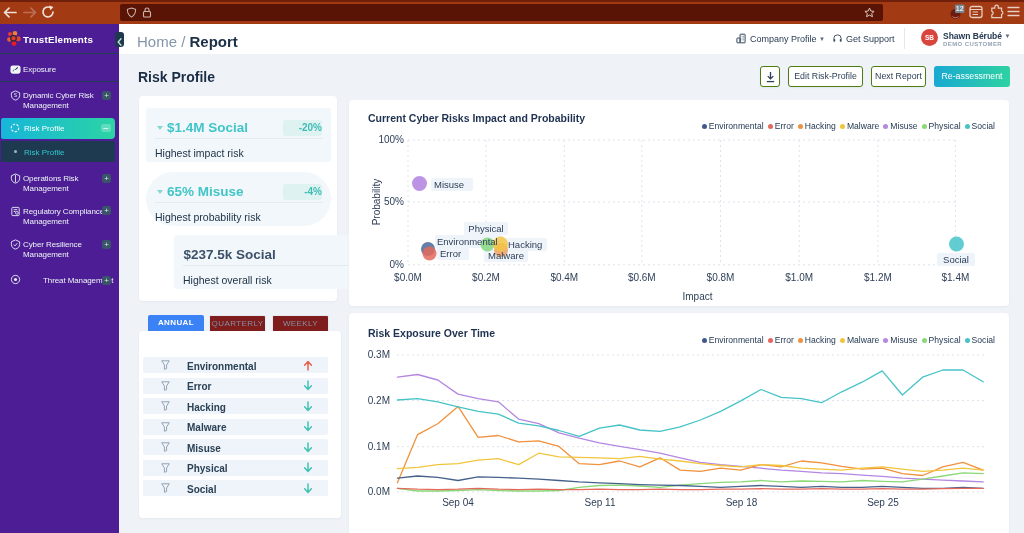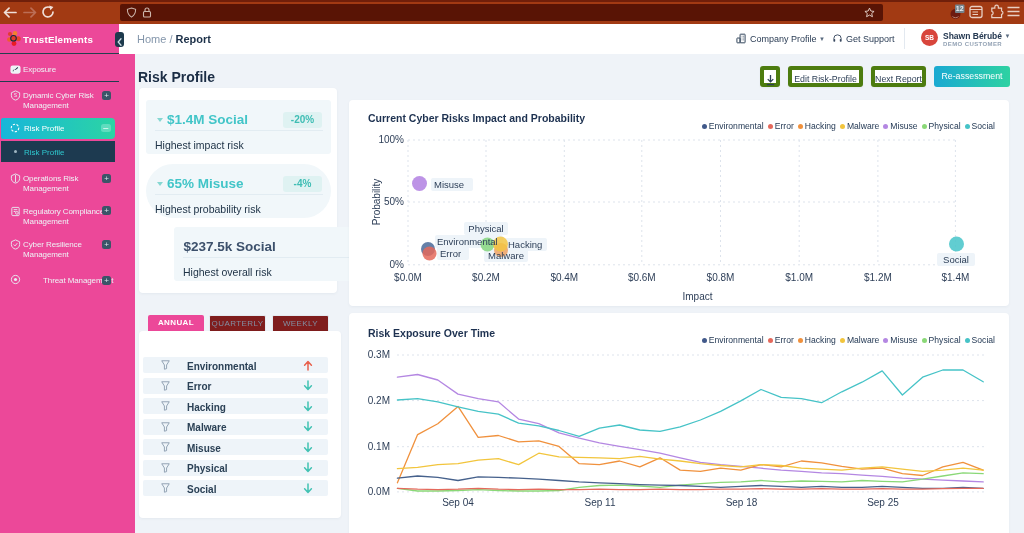--- a/index.html
+++ b/index.html
@@ -7,63 +7,63 @@
   body { background:#eff3f8; position:relative; }
 
   
   .chrome { position:absolute; left:0; top:0; width:1024px; height:24px; background:#a23a13; }
   .chrome .topstrip { position:absolute; left:0; top:0; width:1024px; height:2px; background:#701f0a; }
   .urlbar { position:absolute; left:120px; top:4px; width:763px; height:17px; background:#591405; border-radius:2px; }
   .urltxt { position:absolute; left:33px; top:4.5px; font-size:7.8px; color:#d8c3ba; white-space:nowrap; }
   .urltxt b { color:#f4ece8; font-weight:bold; }
 
   
-  .sidebar { position:absolute; left:0; top:24px; width:135px; height:509px; background:#ec4899; color:#e9eff4; }
+  .sidebar { position:absolute; left:0; top:24px; width:119px; height:509px; background:#4c1d95; color:#e9eff4; }
   .logo-row { position:absolute; left:0; top:0; width:119px; height:30px; border-bottom:1px solid #24404f; }
   .logo-name { position:absolute; left:23px; top:10px; font-size:9.8px; font-weight:bold; color:#fff; letter-spacing:.2px; }
   .collapse { position:absolute; left:115px; top:8px; width:9px; height:15px; background:#1d3a4d; border-radius:3px; text-align:center; z-index:5; }
   .mi { position:absolute; left:0; width:119px; font-size:8px; color:#eef3f6; }
   .mi .ic { position:absolute; left:9.5px; top:0; width:11px; height:11px; }
   .mi .lbl { position:absolute; left:23px; top:1px; width:82px; line-height:10.3px; letter-spacing:-0.1px; }
   .plus { position:absolute; left:102px; top:0.5px; width:9px; height:9px; background:#3a5568; border-radius:2.5px; color:#dbe7ee; font-size:8px; line-height:9px; text-align:center; }
   .mi-active { position:absolute; left:1px; top:93.5px; width:114px; height:21px; background:linear-gradient(90deg,#17b6da,#2cd4a4); border-radius:2px 4px 4px 2px; }
   .mi-active .lbl { position:absolute; left:23px; top:6.5px; font-size:8px; color:#fff; }
   .minus { position:absolute; left:100px; top:6px; width:9.5px; height:8.5px; background:rgba(255,255,255,.25); border-radius:2.5px; color:#fff; font-size:9px; line-height:8px; text-align:center; }
   .mi-sub { position:absolute; left:1px; top:116.5px; width:114px; height:21.5px; background:#1d3a50; }
   .mi-sub .dot { position:absolute; left:12.5px; top:9.5px; width:3px; height:3px; border-radius:50%; background:#9fb6c2; }
   .mi-sub .lbl { position:absolute; left:23px; top:7px; font-size:8px; color:#2fc8cf; }
 
   
   .apphead { position:absolute; left:119px; top:24px; width:905px; height:30px; background:#fff; }
-  .crumb { position:absolute; left:18px; top:9px; font-size:11px; color:#8496ab; }
+  .crumb { position:absolute; left:18px; top:9px; font-size:15px; color:#8496ab; }
   .crumb b { color:#1c3048; }
   .ah-item { position:absolute; top:10px; font-size:9px; color:#2a3c54; }
   .avatar { position:absolute; left:802px; top:5px; width:17px; height:17px; border-radius:50%; background:#d8453c; color:#fff; font-size:6.5px; font-weight:bold; text-align:center; line-height:17px; }
   .uname { position:absolute; left:824px; top:7px; font-size:8.5px; color:#233750; font-weight:bold; }
   .urole { position:absolute; left:824px; top:17px; font-size:6px; color:#94a3b5; font-weight:bold; letter-spacing:.4px; }
   .vdiv { position:absolute; left:785px; top:4px; width:1px; height:21px; background:#e3e9f0; }
 
   
   .pgtitle { position:absolute; left:138px; top:69px; font-size:14px; font-weight:bold; color:#1b2d45; }
-  .btn { position:absolute; top:66px; height:21px; white-space:nowrap; background:#fff; border:4px solid #4d7c0f; border-radius:3px; font-size:8.8px; color:#2c3e55; text-align:center; line-height:19px; box-shadow:0 1px 2px rgba(20,40,70,.05); }
+  .btn { position:absolute; top:66px; height:21px; white-space:nowrap; background:#fff; border:1px solid #4d7c0f; border-radius:3px; font-size:8.8px; color:#2c3e55; text-align:center; line-height:19px; box-shadow:0 1px 2px rgba(20,40,70,.05); }
   .btn-grad { position:absolute; top:66px; height:21px; white-space:nowrap; background:linear-gradient(90deg,#1aa9d2,#2ed2a2); border:none; border-radius:3px; font-size:8.8px; color:#fff; text-align:center; line-height:21px; }
 
   
   .card { position:absolute; background:#fff; border-radius:4px; box-shadow:0 1px 3px rgba(25,50,80,.05); }
   .statcard { position:absolute; left:7px; background:#f1f7fa; border-radius:3px; width:185px; height:54px; }
   .statval { position:absolute; left:21px; top:12px; font-size:13.5px; font-weight:bold; color:#42c5c8; }
   .statval.dark { color:#3c506b; left:9.5px; }
   .stattri { position:absolute; left:10.5px; top:18px; width:0; height:0; border-left:3.5px solid transparent; border-right:3.5px solid transparent; border-top:4.5px solid #86d7d2; }
-  .statbadge { position:absolute; right:9px; top:11.5px; width:39px; background:#dff2f2; border-radius:3px; font-size:10px; font-weight:bold; color:#3fbdb4; padding:2.5px 0; text-align:center; }
+  .statbadge { position:absolute; right:9px; top:11.5px; width:39px; background:#dff2f2; border-radius:3px; font-size:10px; font-weight:bold; color:#3fbdb4; padding:2.5px 0; text-align:right; }
   .statdiv { position:absolute; left:9px; right:8px; top:30px; height:1px; background:#e2ecf2; }
   .statlbl { position:absolute; left:9px; top:38.5px; font-size:10.5px; color:#203448; }
 
   
   .tab { position:absolute; top:0; height:16px; font-size:8px; letter-spacing:.4px; text-align:center; border-radius:2px 2px 0 0; }
-  .tab.on { background:#ec4899; color:#fff; line-height:16px; font-weight:bold; }
+  .tab.on { background:#3b82f6; color:#fff; line-height:16px; font-weight:bold; }
   .tab.off { background:#7f1d1d; color:#8290a3; border:1px solid #e4eaf1; border-bottom:none; line-height:15px; }
   .rrow { position:absolute; left:4px; width:185px; height:16px; background:#eef4f9; border-radius:2px; }
   .rrow .fun { position:absolute; left:18px; top:3px; }
   .rrow .nm { position:absolute; left:44px; top:3.5px; font-size:10px; font-weight:bold; color:#2b4156; }
   .rrow .arr { position:absolute; left:160px; top:2.5px; }
 
   .cht { position:absolute; font-size:10.5px; font-weight:bold; color:#1d3150; }
   svg text { font-family:"Liberation Sans", sans-serif; }
   .legend { position:absolute; right:29px; display:flex; gap:4px; font-size:8.6px; color:#1e3450; align-items:center; }
   .legend span { display:flex; align-items:center; }
@@ -226,21 +226,21 @@
 <div class="btn" style="left:760px;width:20px;">
   <svg style="margin-top:4px;" width="11" height="12" viewBox="0 0 12 13">
       <path d="M6 1 V8 M3 5.5 L6 8.5 L9 5.5" fill="none" stroke="#2c3e55" stroke-width="1.4"></path>
       <path d="M2 11.5 H10" stroke="#2c3e55" stroke-width="1.4"></path>
     </svg>
 </div>
 <div class="btn" style="left:788px;width:75px;">Edit Risk-Profile</div>
 <div class="btn" style="left:871px;width:55px;">Next Report</div>
 <div class="btn-grad" style="left:934px;width:76px;">Re-assessment</div>
 
-<div class="card" style="left:139px;top:88px;width:198px;height:205px;">
+<div class="card" style="left:139px;top:96px;width:198px;height:205px;">
   <div class="statcard" style="top:12px;">
     <div class="stattri"></div>
     <div class="statval">$1.4M Social</div>
     <div class="statbadge">-20%</div>
     <div class="statdiv"></div>
     <div class="statlbl">Highest impact risk</div>
   </div>
   <div class="statcard" style="top:76px;border-radius:27px;">
     <div class="stattri"></div>
     <div class="statval">65% Misuse</div>

